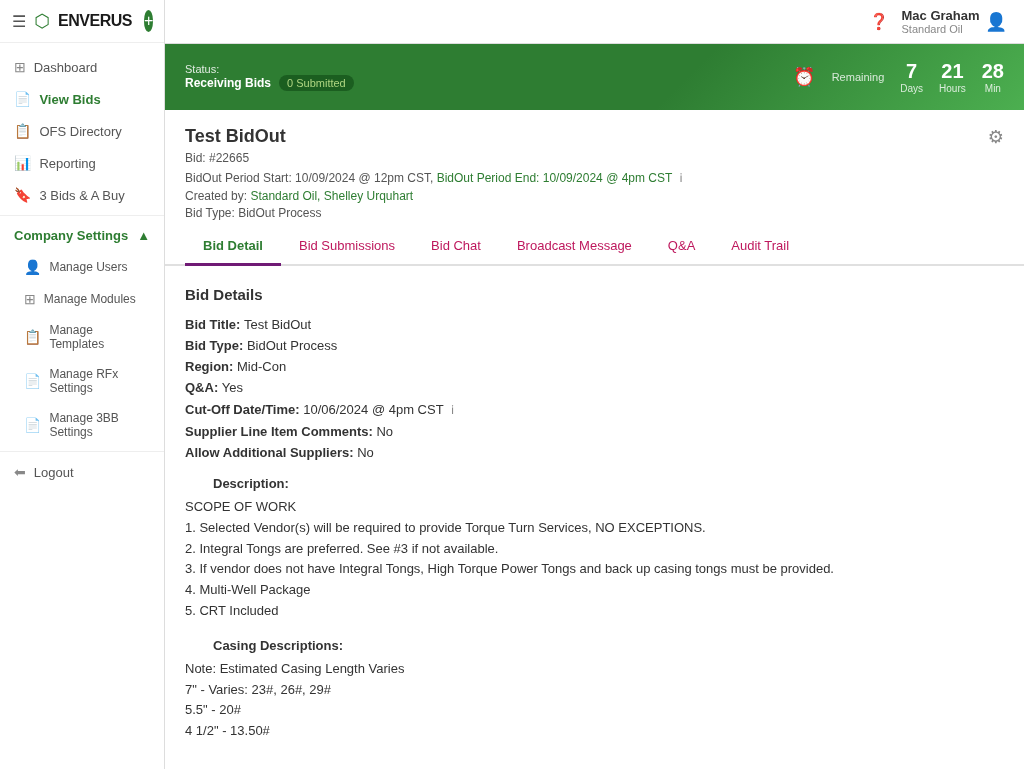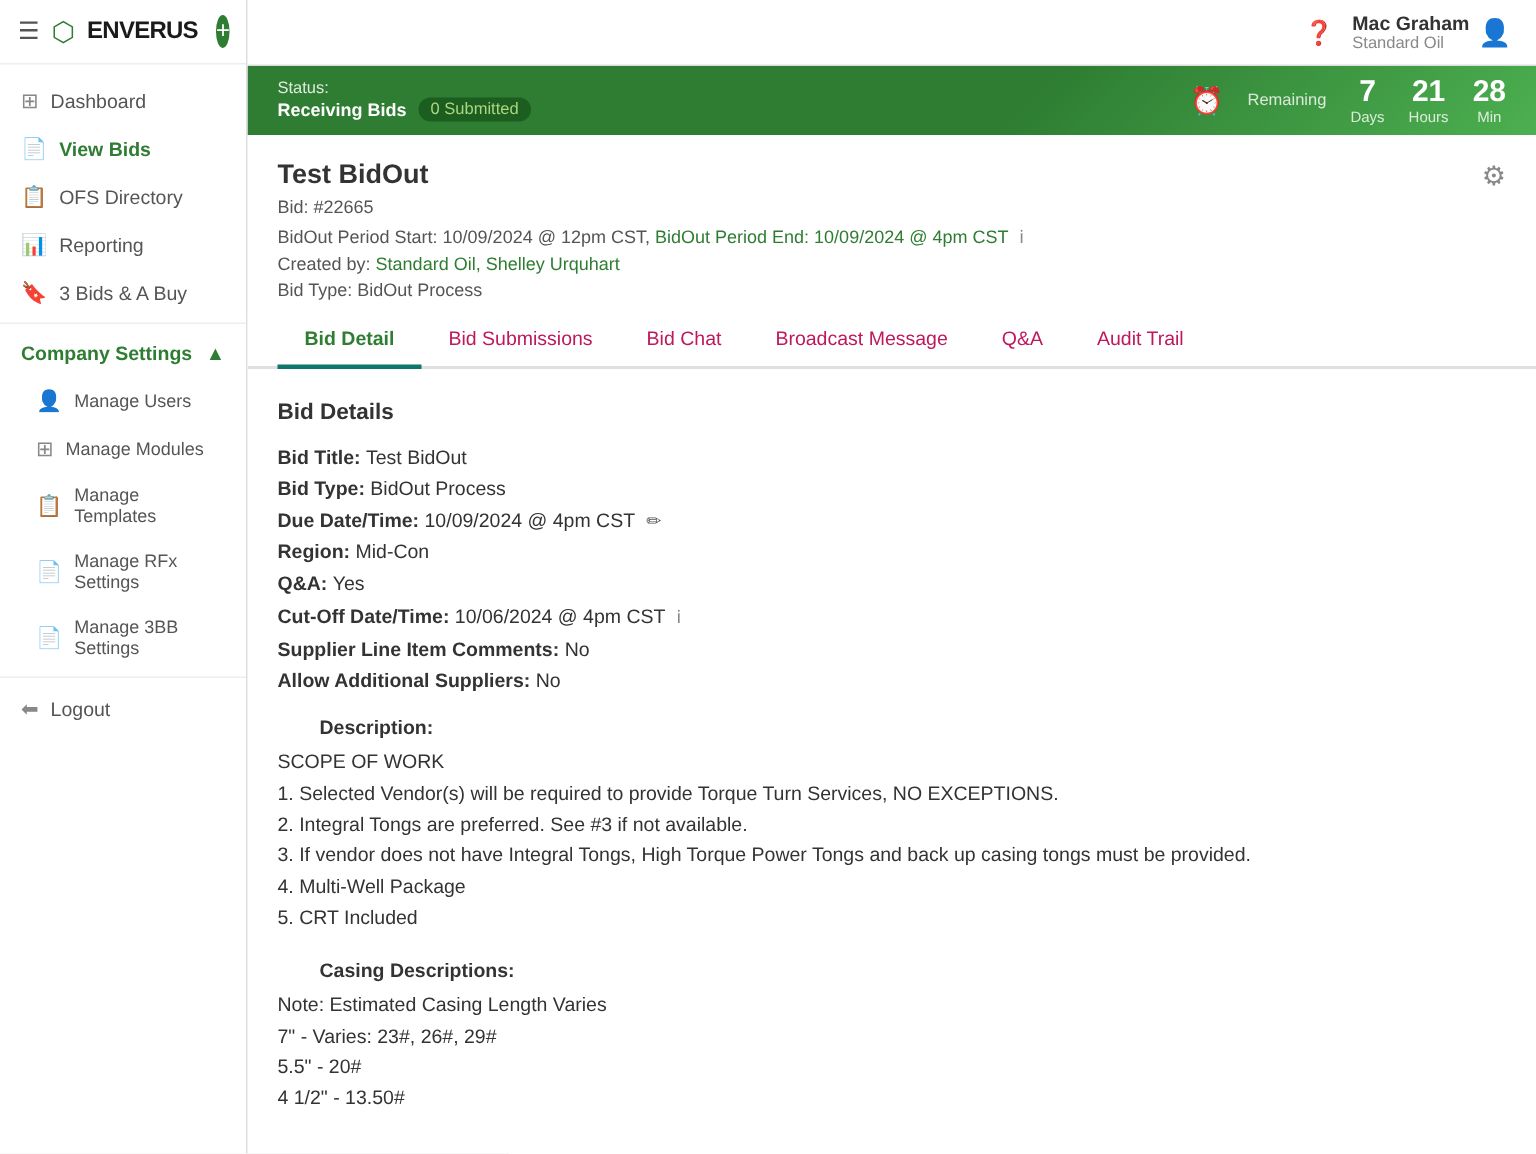--- a/index.html
+++ b/index.html
@@ -77,21 +77,21 @@
     .user-info { display: flex; align-items: center; gap: 6px; }
     .user-name { font-weight: bold; font-size: 13px; }
     .user-company { font-size: 11px; color: #888; }
     .user-avatar { font-size: 18px; color: #888; }
     .help-icon { font-size: 16px; color: #888; cursor: pointer; }
 
     
     .status-banner {
       background: linear-gradient(135deg, #2e7d32 60%, #4caf50 100%);
       color: #fff;
-      padding: 6px 20px;
+      padding: 16px 20px;
       display: flex;
       align-items: center;
       justify-content: space-between;
     }
     .status-left { display: flex; align-items: center; gap: 10px; }
     .status-label { font-size: 11px; opacity: 0.85; }
     .status-value { font-size: 12px; font-weight: bold; }
     .submitted-badge {
       background: #1b5e20;
       color: #aed581;
@@ -127,21 +127,21 @@
     .tab {
       padding: 10px 18px;
       cursor: pointer;
       font-size: 13px;
       color: #be185d;
       border-bottom: 3px solid transparent;
       margin-bottom: -2px;
     }
     .tab.active {
       color: #2e7d32;
-      border-bottom: 3px solid #0f766e;
+      border-bottom: 3px solid #701a75;
       font-weight: bold;
     }
 
     
     .bid-details { padding: 20px; }
     .section-title { font-size: 15px; font-weight: bold; margin-bottom: 14px; }
     .detail-row { margin-bottom: 6px; font-size: 13px; }
     .detail-label { font-weight: bold; }
     .detail-value { color: #333; }
     .edit-icon { color: #555; font-size: 12px; cursor: pointer; margin-left: 4px; }
@@ -303,25 +303,20 @@
 
       <div class="detail-row">
         <span class="detail-label">Bid Title: </span>
         <span class="detail-value">Test BidOut</span>
       </div>
       <div class="detail-row">
         <span class="detail-label">Bid Type: </span>
         <span class="detail-value">BidOut Process</span>
       </div>
       <div class="detail-row">
-        <span class="detail-label">Due Date/Time: </span>
-        <span class="detail-value">10/09/2024 @ 4pm CST</span>
-        <span class="edit-icon">✏</span>
-      </div>
-      <div class="detail-row">
         <span class="detail-label">Region: </span>
         <span class="detail-value">Mid-Con</span>
       </div>
       <div class="detail-row">
         <span class="detail-label">Q&amp;A: </span>
         <span class="detail-value">Yes</span>
       </div>
       <div class="detail-row">
         <span class="detail-label">Cut-Off Date/Time: </span>
         <span class="detail-value">10/06/2024 @ 4pm CST</span>

